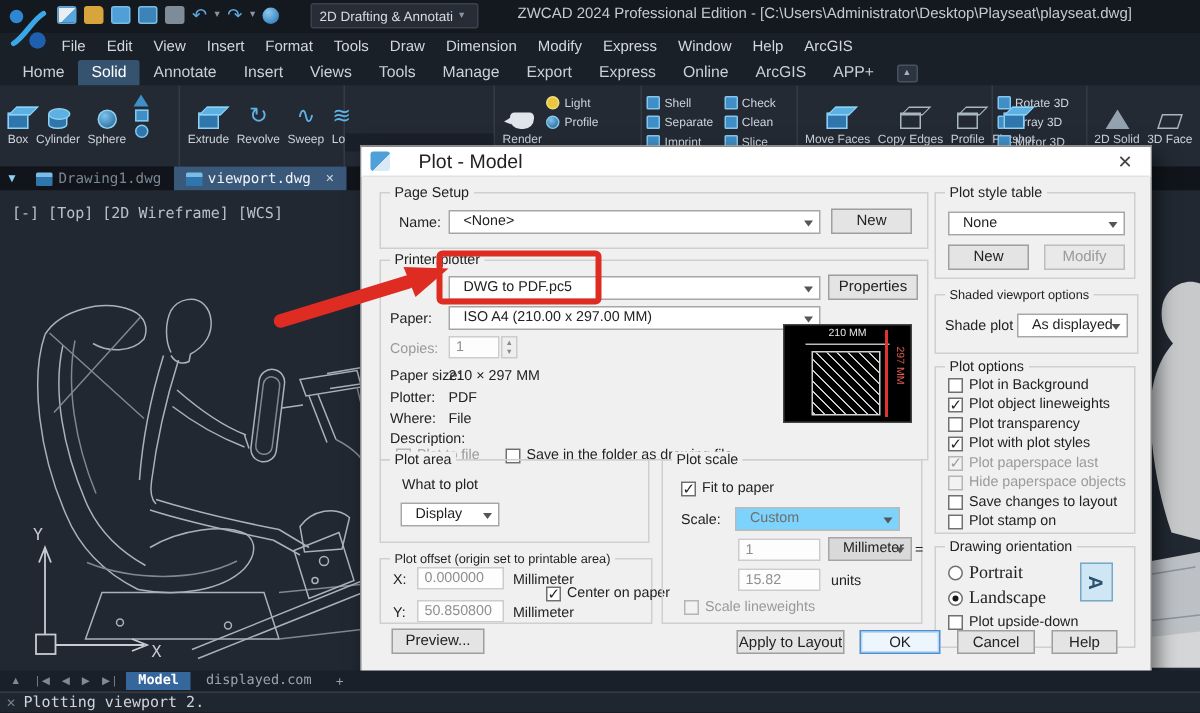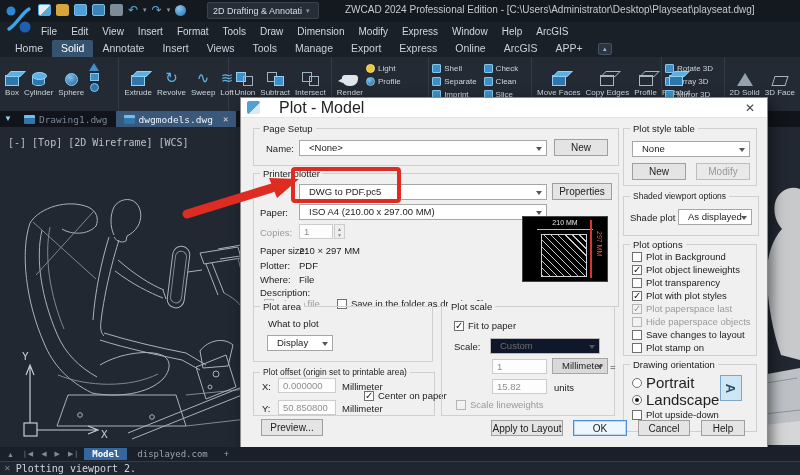--- a/index.html
+++ b/index.html
@@ -82,43 +82,43 @@
   .mtab.active{background:#35679c;color:#fff;font-weight:bold;}
   .addtab{color:#9aa4b0;font-size:9px;padding:0 6px;}
   .cmdline{position:absolute;left:0;top:461px;width:800px;height:14px;background:#20262f;border-top:1px solid #343c46;display:flex;align-items:center;gap:5px;padding-left:4px;z-index:60;}
   .cmdline .x{color:#77818c;font-size:8px;}
   .cmdline .txt{color:#cfd5db;font-family:"DejaVu Sans Mono",monospace;font-size:10px;}
 
   
   .dialog{position:absolute;left:240px;top:97px;width:528px;height:355px;background:#f0f0f0;border:1px solid #8a8a8a;box-shadow:4px 5px 12px rgba(0,0,0,.5);z-index:50;font-size:10px;color:#1a1a1a;}
   .dlg-title{height:20px;background:#fff;display:flex;align-items:center;gap:6px;padding:0 6px;border-bottom:1px solid #e3e3e3;}
   .dlg-ico{width:13px;height:13px;border-radius:2px;background:linear-gradient(135deg,#4f9fd8 55%,#d9e9f6 55%);}
-  .dlg-title .t{font-size:16px;color:#222;padding-left:13px;}
+  .dlg-title .t{font-size:13px;color:#222;padding-left:13px;}
   .dlg-close{margin-left:auto;color:#444;font-size:12px;padding:0 6px;}
   .dbody{position:absolute;left:0;top:20px;width:528px;height:335px;}
   .group{position:absolute;border:1px solid #cfcfcf;}
   .glabel{position:absolute;top:-6px;left:6px;background:#f0f0f0;padding:0 3px;font-size:9.5px;color:#222;white-space:nowrap;}
   .lab{position:absolute;font-size:9.5px;color:#222;white-space:nowrap;}
   .lab.dis{color:#9a9a9a;}
   .val{position:absolute;font-size:9.5px;color:#222;white-space:nowrap;}
   .dd{position:absolute;background:#fff;border:1px solid #a6a6a6;font-size:9.5px;color:#222;padding:1px 14px 0 9px;height:16px;white-space:nowrap;overflow:hidden;}
   .dd::after{content:"";position:absolute;right:4px;top:6px;border-left:3.5px solid transparent;border-right:3.5px solid transparent;border-top:4px solid #555;}
-  .dd.dis{background:#0f172a;color:#6e6e6e;border-color:#b9b9b9;}
+  .dd.dis{background:#7dd3fc;color:#6e6e6e;border-color:#b9b9b9;}
   .dd.gray{background:#d9d9d9;}
   .inp{position:absolute;background:#fdfdfd;border:1px solid #cccccc;color:#8f8f8f;font-size:9.5px;padding:1px 4px 0 4px;height:15px;}
   .btn{position:absolute;background:#e4e4e4;border:1px solid #9f9f9f;font-size:10px;color:#222;text-align:center;display:flex;align-items:center;justify-content:center;}
   .btn.dis{color:#9a9a9a;background:#e9e9e9;border-color:#bdbdbd;}
   .btn.primary{background:#eef6fd;border:1px solid #4a8fd4;box-shadow:inset 0 0 0 1px #bcd9f3;}
   .chk{position:absolute;display:flex;align-items:center;gap:4px;font-size:9.5px;color:#222;white-space:nowrap;}
   .cb{width:10px;height:10px;background:#fff;border:1px solid #707070;position:relative;flex:0 0 auto;}
   .cb.on::after{content:"✓";position:absolute;left:0px;top:-2px;font-size:10px;color:#222;}
   .chk.dis{color:#9a9a9a;}
   .chk.dis .cb{border-color:#b5b5b5;background:#f2f2f2;}
   .chk.dis .cb.on::after{color:#9a9a9a;}
-  .radio{position:absolute;display:flex;align-items:center;gap:4px;font-size:15px;color:#222;white-space:nowrap;}
+  .radio{position:absolute;display:flex;align-items:center;gap:4px;font-size:12px;color:#222;white-space:nowrap;font-family:Liberation Serif, serif;}
   .rb{width:10px;height:10px;border-radius:50%;background:#fff;border:1px solid #707070;position:relative;flex:0 0 auto;}
   .rb.on::after{content:"";position:absolute;left:2px;top:2px;width:4px;height:4px;border-radius:50%;background:#1a1a1a;}
   .spin{position:absolute;width:11px;height:15px;border:1px solid #cccccc;background:#eee;display:flex;flex-direction:column;align-items:center;justify-content:center;color:#8a8a8a;font-size:5px;line-height:6px;}
   .ppv{position:absolute;background:#000;border:1px solid #444;}
   .ppv .hatch{position:absolute;left:18px;top:17px;width:46px;height:43px;border:1px solid #cfd4d8;background:repeating-linear-gradient(45deg,rgba(255,255,255,.8) 0 1px,transparent 1px 5px);}
   .ppv .dimw{position:absolute;left:0;top:2px;width:100%;text-align:center;color:#e6e6e6;font-size:7px;}
   .ppv .dimline{position:absolute;left:14px;top:12px;width:56px;border-top:1px solid #bbb;}
   .ppv .redline{position:absolute;left:67px;top:3px;width:2px;height:58px;background:#d33;}
   .ppv .dimh{position:absolute;right:4px;top:14px;color:#e25a4f;font-size:7px;writing-mode:vertical-rl;}
   .orient-ico{position:absolute;width:22px;height:26px;background:#cfe7f5;border:1px solid #7aa7c7;display:flex;align-items:center;justify-content:center;}
@@ -227,43 +227,20 @@
             <span class="lbl">Sweep</span>
           </div>
         <div class="ib">
             <span class="i-glyph">≋</span>
             <span class="lbl">Loft</span>
           </div>
       </div>
       <div class="plabel">Solid</div>
     </div>
     <div class="panel" style="width:108px">
-      <div class="pbody">
-        <div class="ib">
-            <div class="i-bool">
-              <div class="b1"></div>
-              <div class="b2"></div>
-            </div>
-            <span class="lbl">Union</span>
-          </div>
-        <div class="ib">
-            <div class="i-bool">
-              <div class="b2" style="left:0;top:0;right:auto;bottom:auto"></div>
-              <div class="b1" style="left:auto;top:auto;right:0;bottom:0"></div>
-            </div>
-            <span class="lbl">Subtract</span>
-          </div>
-        <div class="ib">
-            <div class="i-bool">
-              <div class="b2"></div>
-              <div class="b2" style="left:0;top:0;right:auto;bottom:auto"></div>
-            </div>
-            <span class="lbl">Intersect</span>
-          </div>
-      </div>
       <div class="plabel">&nbsp;</div>
     </div>
     <div class="panel" style="width:106px">
       <div class="pbody">
         <div class="ib">
             <div class="i-teapot"></div>
             <span class="lbl">Render</span>
           </div>
         <div class="sgrid">
           <div class="srow">
@@ -367,21 +344,21 @@
   </div>
 
   <div class="doctabs">
     <span class="dt-caret">▼</span>
     <div class="dtab">
       <div class="dwgico"></div>
       <span>Drawing1.dwg</span>
     </div>
     <div class="dtab active">
       <div class="dwgico"></div>
-      <span>dwgmodels.dwg</span>
+      <span>viewport.dwg</span>
       <span class="x">✕</span>
     </div>
   </div>
 
   <div class="canvas"></div>
   <div class="vplabel">[-] [Top] [2D Wireframe] [WCS]</div>
 
   <svg class="layer" style="left:0;top:127px" width="260" height="320" viewBox="0 0 260 320">
     <g fill="none" stroke="#a9b2bc" stroke-width="1">
       <path d="M30,96 C20,125 26,175 44,216 C53,238 68,254 92,266"></path>

